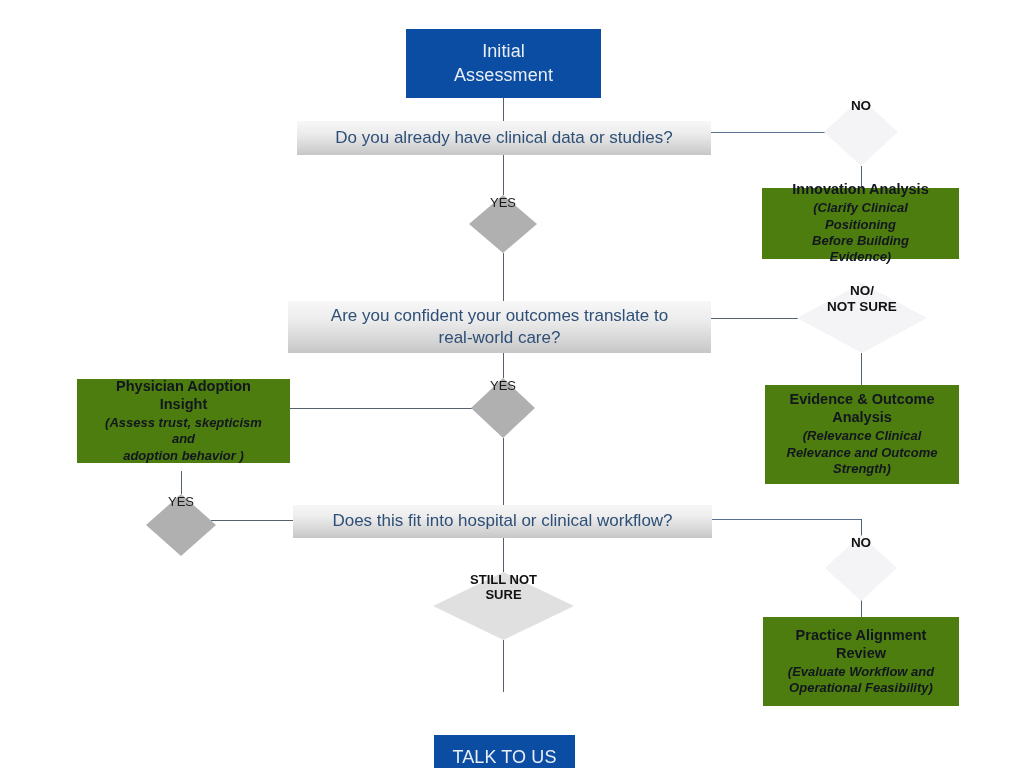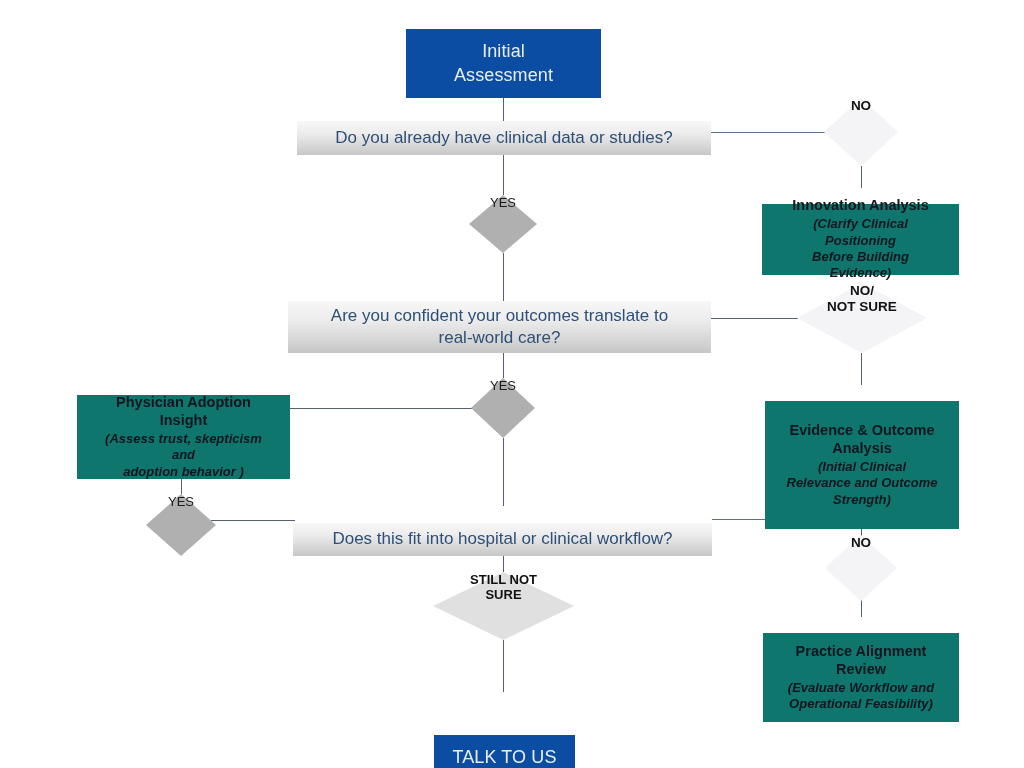--- a/index.html
+++ b/index.html
@@ -52,30 +52,29 @@
     align-items: center;
     justify-content: center;
     text-align: center;
     line-height: 1.3;
     font-weight: 400;
   }
 
   
   .panel {
     position: absolute;
-    background: #0f766e;
+    background: #4d7c0f;
     color: #12161f;
     display: flex;
     flex-direction: column;
     align-items: center;
     justify-content: center;
     text-align: center;
     padding: 4px 21px;
     box-sizing: border-box;
-    margin-top: 16px;
   }
   .panel .p-title {
     font-weight: bold;
     font-size: 14.5px;
     line-height: 1.24;
   }
   .panel .p-sub {
     font-style: italic;
     font-size: 13px;
     line-height: 1.26;
@@ -182,27 +181,27 @@
   </div>
 
   <div class="diamond white" style="left:797px; top:283px; width:130px; height:70px;">
     <span class="dshape"></span>
     <span class="dlabel">
       <span>NO/</span><br>
       <span>NOT SURE</span>
     </span>
   </div>
 
-  <div class="panel" style="left:765px; top:385px; width:194px; height:128px;">
+  <div class="panel" style="left:765px; top:385px; width:194px; height:99px;">
     <span class="p-title">
       <span>Evidence &amp; Outcome</span><br>
       <span>Analysis</span>
     </span>
     <span class="p-sub">
-      <span>(Initial Clinical</span><br>
+      <span>(Relevance Clinical</span><br>
       <span>Relevance and Outcome</span><br>
       <span>Strength)</span>
     </span>
   </div>
 
   <div class="panel" style="left:77px; top:379px; width:213px; height:84px;">
     <span class="p-title">
       <span>Physician Adoption</span><br>
       <span>Insight</span>
     </span>
@@ -215,21 +214,21 @@
   <div class="diamond gray" style="left:471px; top:378px; width:64px; height:60px;">
     <span class="dshape"></span>
     <span class="dlabel">YES</span>
   </div>
 
   <div class="diamond gray" style="left:146px; top:494px; width:70px; height:62px;">
     <span class="dshape"></span>
     <span class="dlabel">YES</span>
   </div>
 
-  <div class="q-box" style="left:293px; top:505px; width:419px; height:33px; font-size:17px;margin-top:18px;">
+  <div class="q-box" style="left:293px; top:505px; width:419px; height:33px; font-size:17px;">
     <span>Does this fit into hospital or clinical workflow?</span>
   </div>
 
   <div class="diamond white" style="left:825px; top:535px; width:72px; height:66px;">
     <span class="dshape"></span>
     <span class="dlabel">NO</span>
   </div>
 
   <div class="panel" style="left:763px; top:617px; width:196px; height:89px;">
     <span class="p-title">

